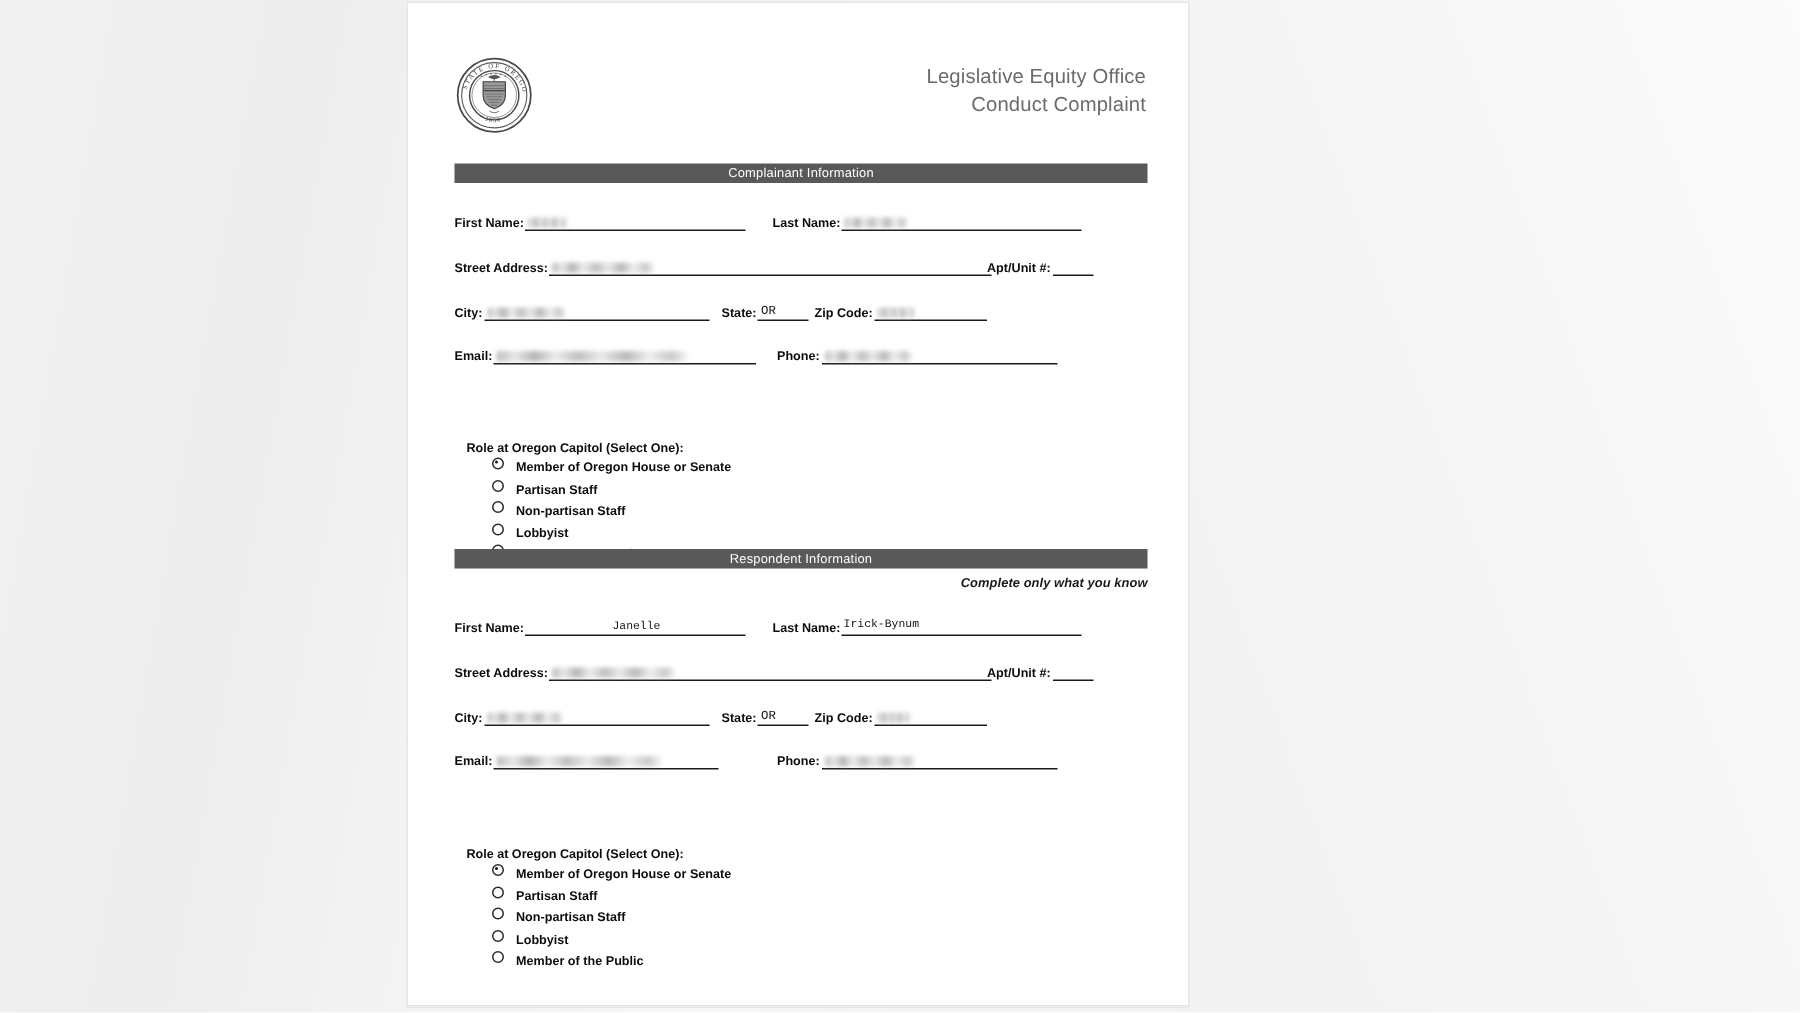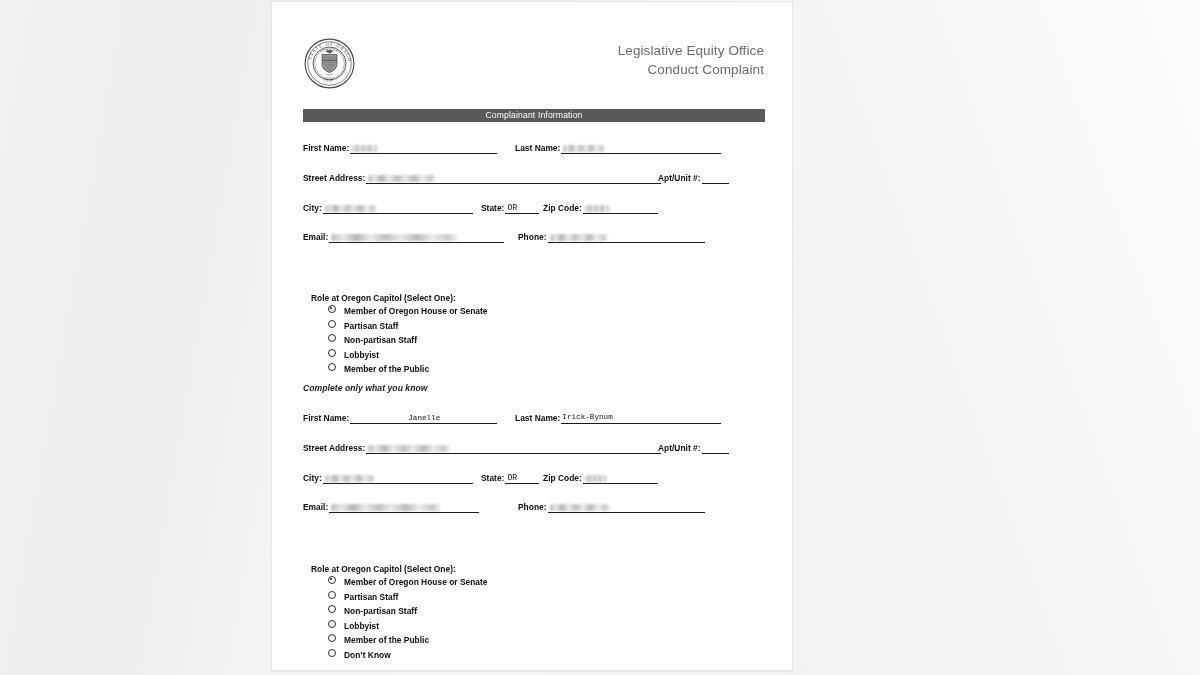--- a/index.html
+++ b/index.html
@@ -90,21 +90,21 @@
     color: #ffffff;
     font-size: 8.6px;
     line-height: 13px;
     text-align: center;
     letter-spacing: 0.15px;
   }
   .section-note {
     position: absolute;
     left: 31px;
     width: 462px;
-    text-align: left;
+    text-align: right;
     font-style: italic;
     font-weight: bold;
     font-size: 8.6px;
     line-height: 12px;
     color: #1b1b1b;
     letter-spacing: 0.05px;
   }
 
   
   .field-row {
@@ -381,20 +381,21 @@
           <span class="radio"></span>
           <span class="role-lbl">Lobbyist</span>
         </div>
         <div class="role-opt">
           <span class="radio"></span>
           <span class="role-lbl">Member of the Public</span>
         </div>
       </div>
     </div>
 
+    <div class="section-bar" style="top:364px;">Respondent Information</div>
     <div class="section-note" style="top:380px;">Complete only what you know</div>
 
     <div class="field-row" style="top:406px;">
       <div class="fld" style="left:0px;">
         <span class="lbl">First Name:</span>
         <span class="rule" style="width:147px;justify-content:center;">
           <span class="val">Janelle</span>
         </span>
       </div>
       <div class="fld" style="left:212px;">
@@ -477,22 +478,18 @@
           <span class="role-lbl">Non-partisan Staff</span>
         </div>
         <div class="role-opt">
           <span class="radio"></span>
           <span class="role-lbl">Lobbyist</span>
         </div>
         <div class="role-opt">
           <span class="radio"></span>
           <span class="role-lbl">Member of the Public</span>
         </div>
-        <div class="role-opt">
-          <span class="radio"></span>
-          <span class="role-lbl">Don’t Know</span>
-        </div>
       </div>
     </div>
 
     <div id="page-bottom-rule"></div>
   </div>
 </div>
 
 </body></html>

